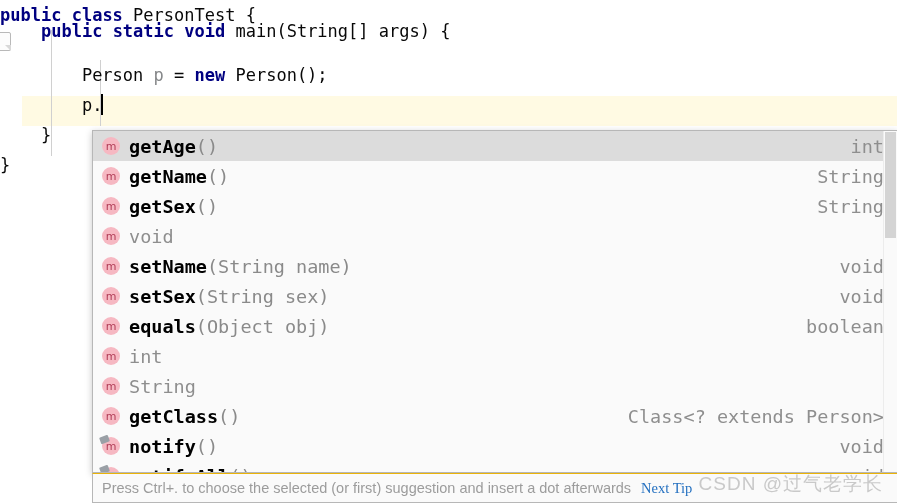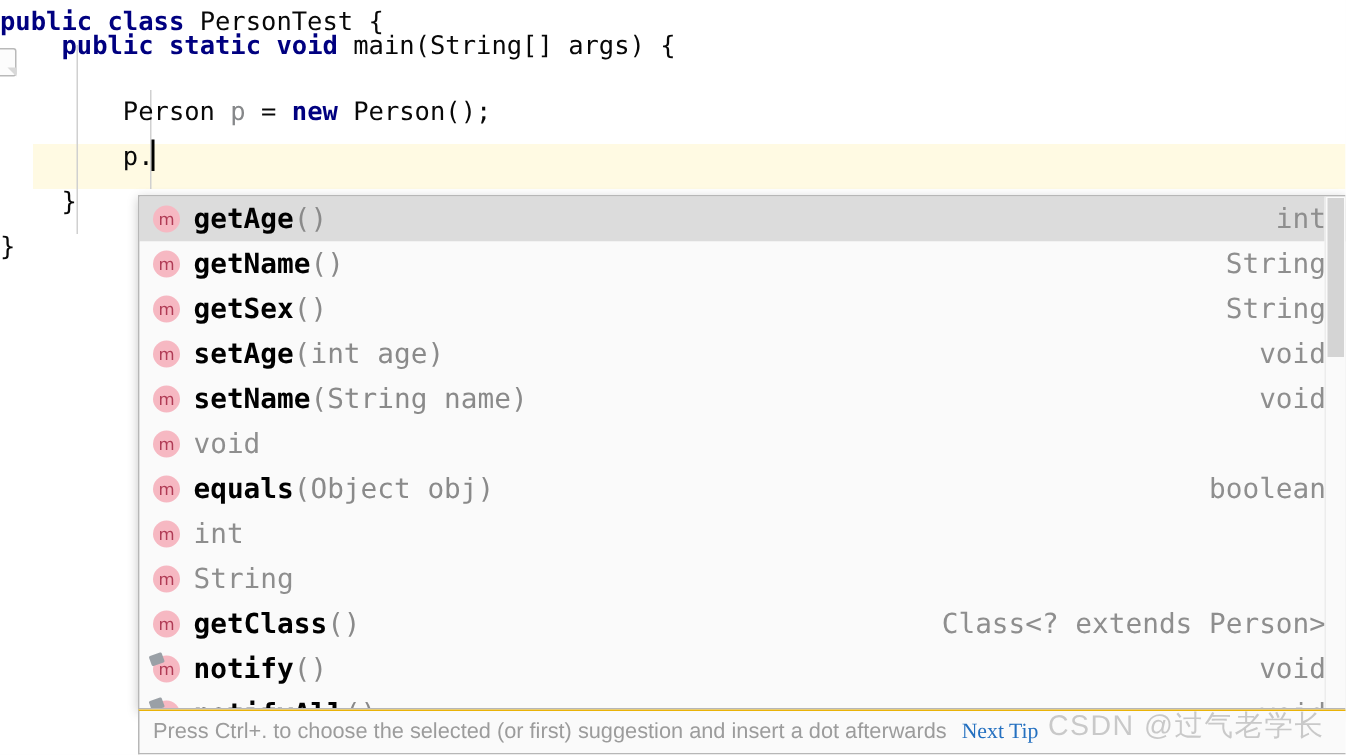--- a/index.html
+++ b/index.html
@@ -260,30 +260,30 @@
           <span class="sig"><span class="name">getName</span><span class="params">()</span></span>
           <span class="rettype">String</span>
         </div>
         <div class="row">
           <span class="m-icon">m</span>
           <span class="sig"><span class="name">getSex</span><span class="params">()</span></span>
           <span class="rettype">String</span>
         </div>
         <div class="row">
           <span class="m-icon">m</span>
-          <span class="sig"><span class="name">setAge</span><span class="params">(int age)</span></span>
           <span class="rettype">void</span>
         </div>
         <div class="row">
           <span class="m-icon">m</span>
           <span class="sig"><span class="name">setName</span><span class="params">(String name)</span></span>
           <span class="rettype">void</span>
         </div>
         <div class="row">
           <span class="m-icon">m</span>
+          <span class="sig"><span class="name">setSex</span><span class="params">(String sex)</span></span>
           <span class="rettype">void</span>
         </div>
         <div class="row">
           <span class="m-icon">m</span>
           <span class="sig"><span class="name">equals</span><span class="params">(Object obj)</span></span>
           <span class="rettype">boolean</span>
         </div>
         <div class="row">
           <span class="m-icon">m</span>
           <span class="rettype">int</span>

